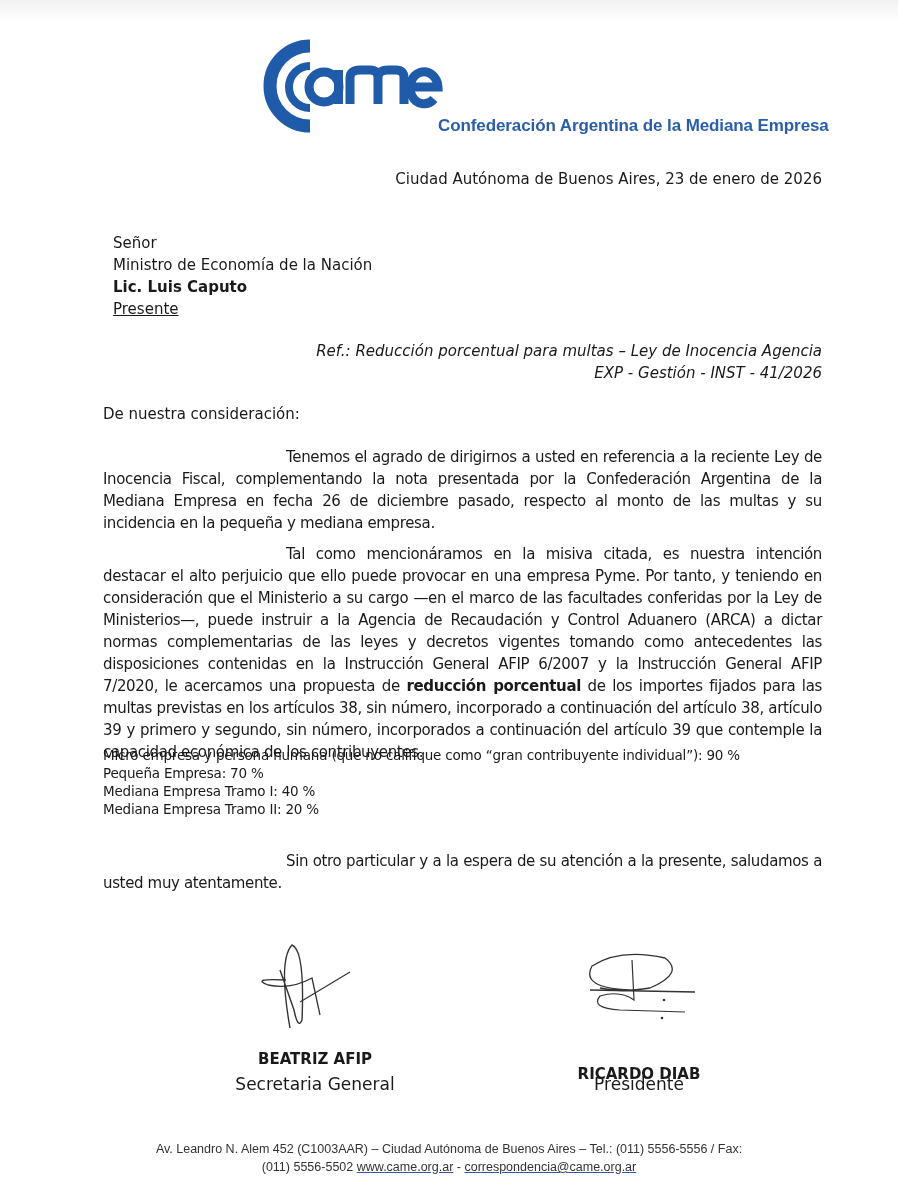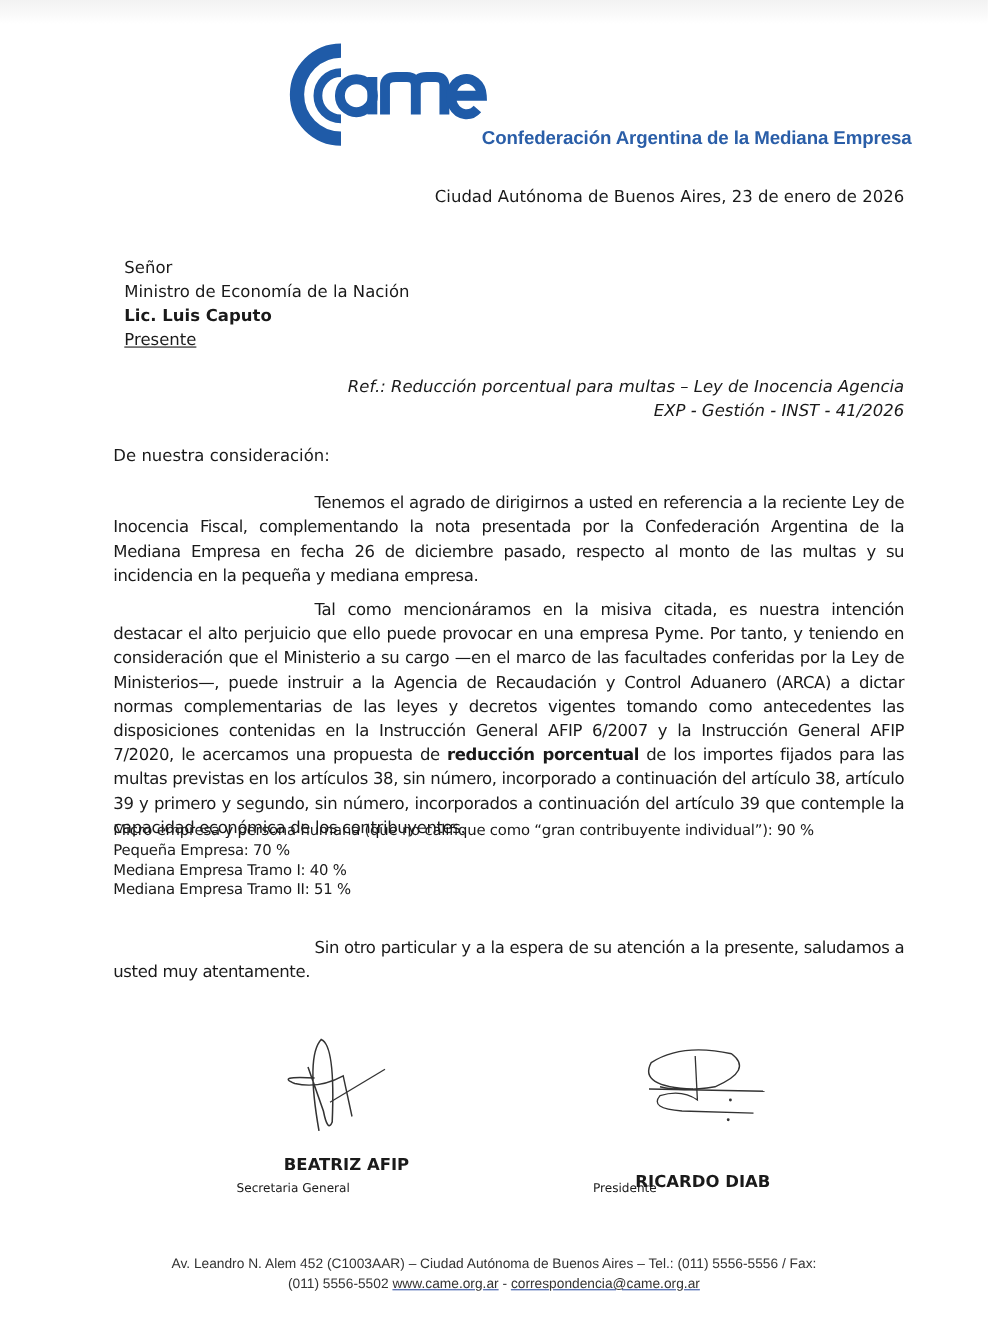--- a/index.html
+++ b/index.html
@@ -40,21 +40,21 @@
       letter-spacing: -0.35px;
     }
     .para .indent { display: inline-block; width: 183px; }
     .p1 { top: 446px; }
     .p2 { top: 543px; }
     .list { position: absolute; left: 103px; top: 746px; font-size: 13.5px; line-height: 18px; letter-spacing: -0.2px; }
     .p3 { top: 850px; }
     .sig1 { position: absolute; left: 250px; top: 940px; }
     .sig2 { position: absolute; left: 580px; top: 948px; }
     .signame { position: absolute; font-size: 15px; font-weight: bold; text-align: center; width: 200px; }
-    .sigrole { position: absolute; font-size: 11px; width: 200px; }
+    .sigrole { position: absolute; font-size: 17px; text-align: center; width: 200px; }
     .n1 { left: 215px; top: 1050px; }
     .r1 { left: 215px; top: 1074px; }
     .n2 { left: 539px; top: 1065px; }
     .r2 { left: 539px; top: 1074px; }
     .footer {
       position: absolute; left: 0; width: 898px; top: 1140px;
       text-align: center; font-size: 12.5px; line-height: 18px; color: #333;
       font-family: "Liberation Sans", sans-serif;
     }
     .footer a { color: #333; text-decoration: underline; text-decoration-color: #3355aa; }
@@ -98,21 +98,21 @@
 <div class="txt greet">De nuestra consideración:</div>
 
 <div class="para p1"><span class="indent"></span><span>Tenemos el agrado de dirigirnos a usted en referencia a la reciente Ley de Inocencia Fiscal, complementando la nota presentada por la Confederación Argentina de la Mediana Empresa en fecha 26 de diciembre pasado, respecto al monto de las multas y su incidencia en la pequeña y mediana empresa.</span></div>
 
 <div class="para p2"><span class="indent"></span><span>Tal como mencionáramos en la misiva citada, es nuestra intención destacar el alto perjuicio que ello puede provocar en una empresa Pyme. Por tanto, y teniendo en consideración que el Ministerio a su cargo —en el marco de las facultades conferidas por la Ley de Ministerios—, puede instruir a la Agencia de Recaudación y Control Aduanero (ARCA) a dictar normas complementarias de las leyes y decretos vigentes tomando como antecedentes las disposiciones contenidas en la Instrucción General AFIP 6/2007 y la Instrucción General AFIP 7/2020, le acercamos una propuesta de</span> <b>reducción porcentual</b> <span>de los importes fijados para las multas previstas en los artículos 38, sin número, incorporado a continuación del artículo 38, artículo 39 y primero y segundo, sin número, incorporados a continuación del artículo 39 que contemple la capacidad económica de los contribuyentes.</span></div>
 
 <div class="list">
   <div>Micro empresa y persona humana (que no califique como “gran contribuyente individual”): 90 %</div>
   <div>Pequeña Empresa: 70 %</div>
   <div>Mediana Empresa Tramo I: 40 %</div>
-  <div>Mediana Empresa Tramo II: 51 %</div>
+  <div>Mediana Empresa Tramo II: 20 %</div>
 </div>
 
 <div class="para p3"><span class="indent"></span><span>Sin otro particular y a la espera de su atención a la presente, saludamos a usted muy atentamente.</span></div>
 
 <div class="sig1">
   <svg width="120" height="95" viewBox="0 0 120 95">
     <path d="M 40 88 Q 28 20 42 5 Q 55 10 52 80 Q 48 90 44 70 L 30 30" fill="none" stroke="#333" stroke-width="1.4"></path>
     <path d="M 36 40 Q 0 38 18 45 Q 40 50 62 38 L 70 75" fill="none" stroke="#333" stroke-width="1.3"></path>
     <path d="M 50 62 L 100 32" fill="none" stroke="#333" stroke-width="1.2"></path>
   </svg>

